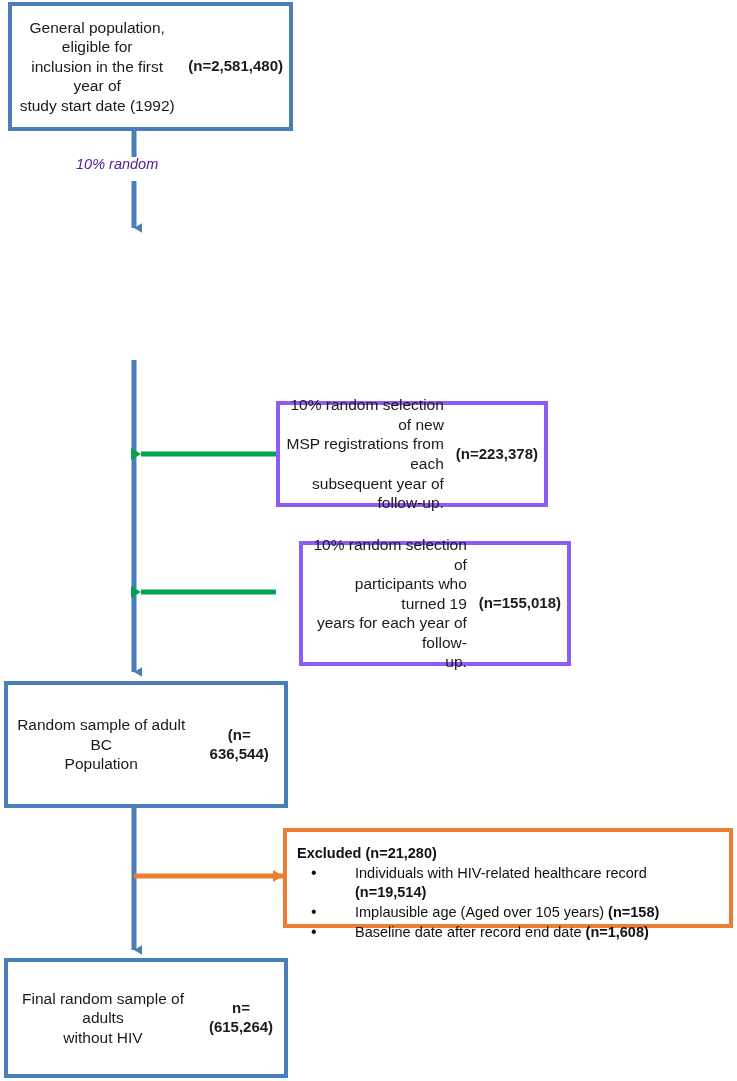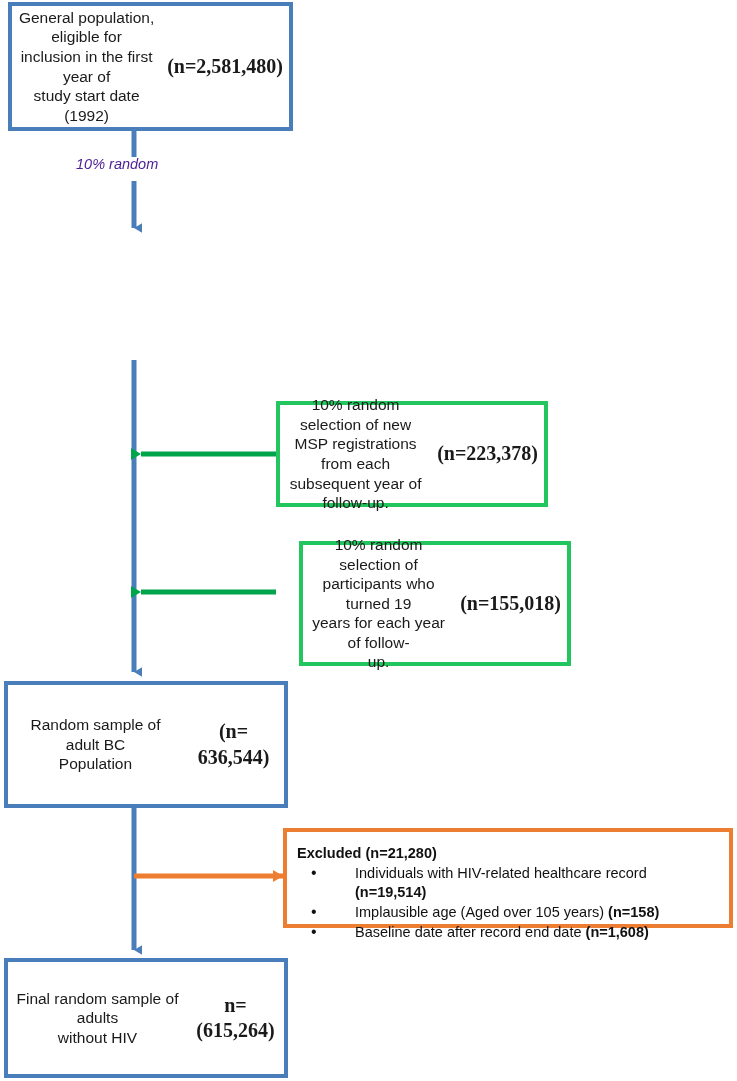--- a/index.html
+++ b/index.html
@@ -32,38 +32,37 @@
     box-sizing: border-box;
     display: flex;
     flex-direction: row;
     justify-content: center;
     align-items: center;
     text-align: center;
     color: #1a1a1a;
     line-height: 1.26;
   }
   .node.blue   { border: 4px solid #4a7ebb; }
-  .node.green  { border: 4px solid #22c55e; }
+  .node.green  { border: 4px solid #8b5cf6; text-align: right; }
   .node.orange {
     border: 4px solid #ed7d31;
     align-items: flex-start;
     text-align: left;
     justify-content: flex-start;
   }
   .node-text {
     font-size: 15.5px;
     white-space: pre-line;
     padding: 0 6px;
   }
   .node-count {
-    font-size: 20px;
+    font-size: 15px;
     font-weight: bold;
     white-space: pre-line;
     padding: 0 6px;
-    font-family: Liberation Serif, serif;
   }
   .edge-label {
     position: absolute;
     font-size: 14.5px;
     font-style: italic;
     color: #4c1d95;
     white-space: nowrap;
   }
   
   .excl-wrap {

